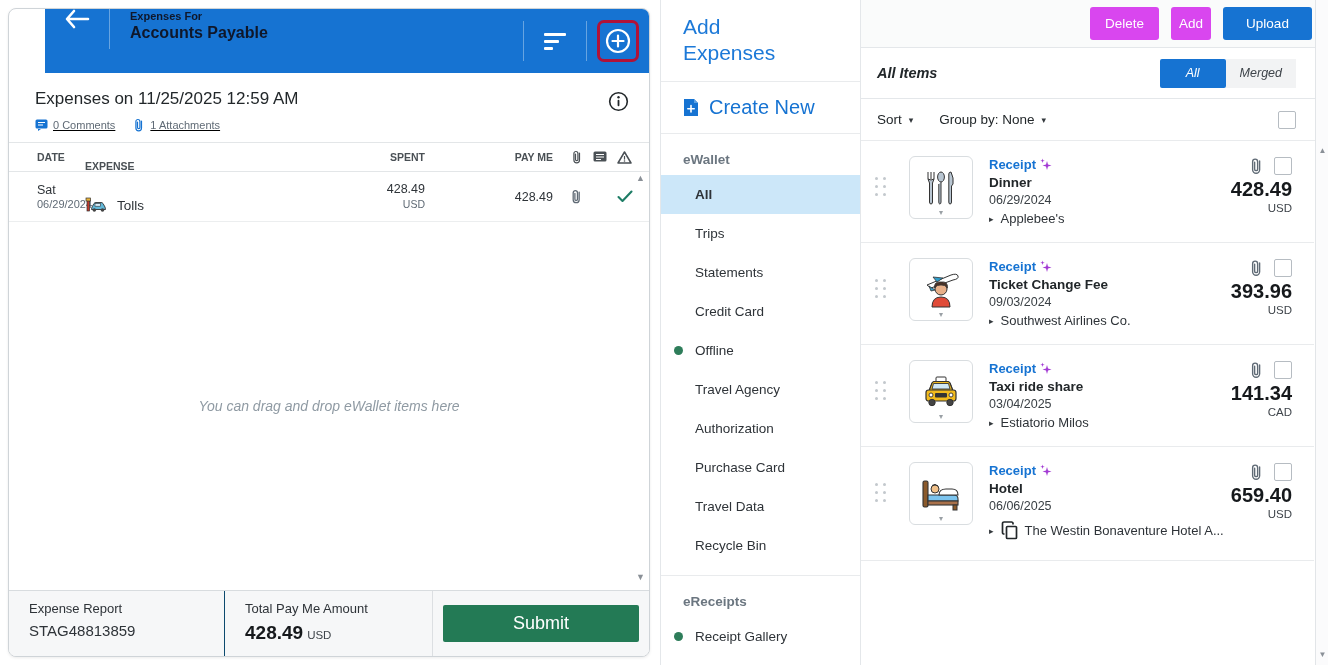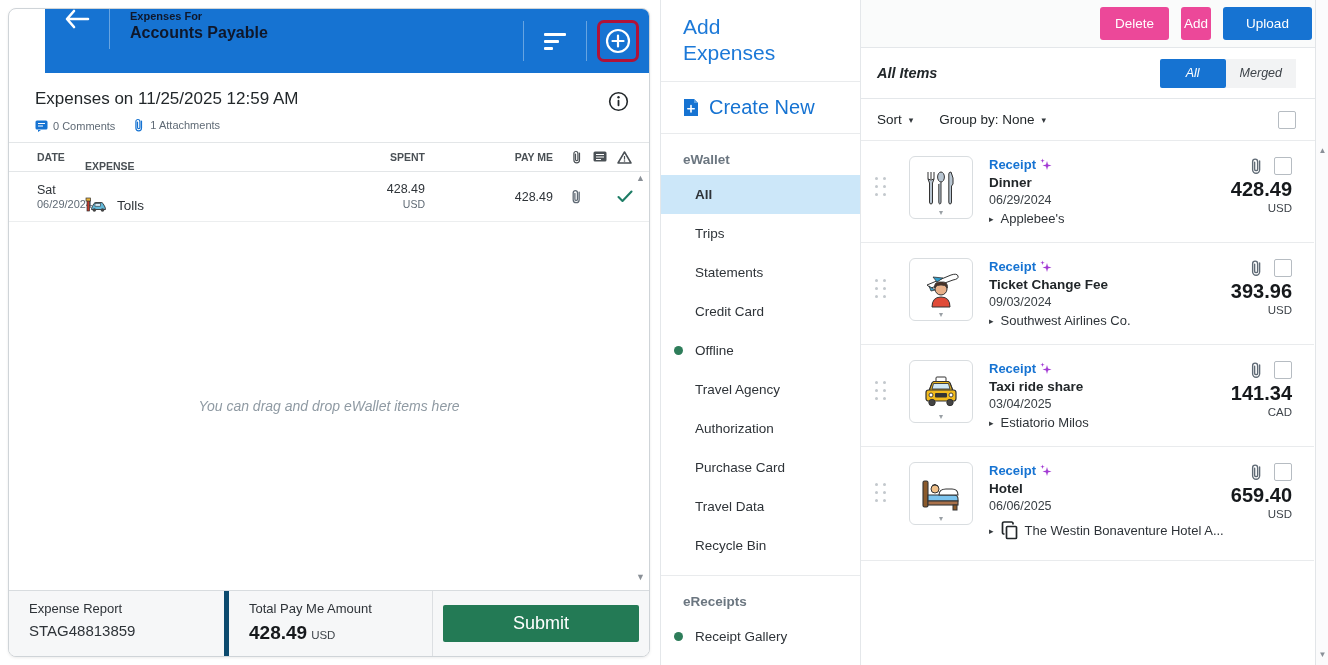--- a/index.html
+++ b/index.html
@@ -18,21 +18,21 @@
   .hdr-main { font-size:16px; font-weight:bold; line-height:1.3; }
   .hdr-right { display:flex; align-items:center; height:100%; }
   .hdr-iconbtn { width:62px; height:100%; display:flex; align-items:center; justify-content:center; position:relative; cursor:pointer; }
   .sort-bars span { display:block; height:3px; background:#fff; margin:4px 0; border-radius:1px; }
   .sort-bars span:nth-child(1){width:22px;} .sort-bars span:nth-child(2){width:15px;} .sort-bars span:nth-child(3){width:9px;}
   .red-outline { position:absolute; left:10px; top:11px; width:42px; height:42px; border:3px solid #b01238; border-radius:7px; pointer-events:none; }
 
   .report-body { flex:1; position:relative; background:#fff; }
   .rpt-title-row { display:flex; justify-content:space-between; align-items:flex-start; padding:16px 20px 4px 26px; }
   .rpt-title { font-size:17px; color:#22272a; }
-  .rpt-meta { display:flex; gap:18px; padding:2px 20px 10px 26px; align-items:flex-end; }
+  .rpt-meta { display:flex; gap:18px; padding:2px 20px 10px 26px; align-items:center;text-decoration:underline; }
   .meta-item { display:flex; gap:5px; align-items:center; font-size:11px; color:#5f6a75; }
 
   .tbl-head { display:flex; align-items:center; height:30px; border-top:1px solid #e3e6e8; border-bottom:1px solid #e3e6e8;
     font-size:10.5px; font-weight:bold; color:#4a5055; }
   .col-date { width:76px; padding-left:28px; }
   .col-exp { flex:1;margin-top:17px; }
   .col-spent { width:90px; text-align:right; }
   .col-payme { width:128px; text-align:right; }
   .col-icons { width:96px; display:flex; gap:10px; justify-content:center; align-items:center; }
   .tbl-row { display:flex; align-items:center; min-height:50px; border-bottom:1px solid #eceeef; }
@@ -43,21 +43,21 @@
   .amt2 .cur { font-size:10.5px; color:#5f6a75; }
   .payme-val { font-size:12.5px; color:#2e3338; }
 
   .drop-hint { position:absolute; width:100%; text-align:center; top:325px; font-size:14px; font-style:italic; color:#8f9aa3; }
   .lscroll { position:absolute; right:4px; font-size:9px; color:#8a9097; cursor:pointer; }
   .lscroll.up { top:100px; } .lscroll.down { bottom:8px; }
 
   .rpt-footer { height:66px; flex-shrink:0; border-top:1px solid #d8dcdf; background:#f6f7f8; display:flex; align-items:stretch; }
   .foot-cell { padding:10px 0 0 20px; }
   .foot-cell.c1 { width:215px; }
-  .foot-cell.c2 { width:208px; border-left:5px solid #0c4a6e; }
+  .foot-cell.c2 { width:208px; border-left:1px solid #0c4a6e; }
   .foot-cell.c3 { flex:1; border-left:1px solid #dcdfe2; display:flex; align-items:center; padding:0 10px; }
   .foot-lbl { font-size:13px; color:#2e3338; margin-bottom:6px; }
   .foot-id { font-size:15px; color:#2e3338; }
   .foot-total { font-size:19px; font-weight:bold; color:#16191c; }
   .foot-total .cur { font-size:11.5px; font-weight:normal; color:#3e444a; margin-left:4px; }
   .submit-btn { width:100%; height:37px; background:#237a55; color:#fff; border:none; border-radius:2px;
     font-size:18px; font-family:inherit; cursor:pointer; }
 
   
   .add-panel { position:absolute; left:660px; top:0; width:201px; height:665px; background:#fff;
@@ -71,23 +71,23 @@
     font-size:13.5px; color:#2e3338; cursor:pointer; }
   .nav-item.selected { background:#cce7f9; font-weight:bold; }
   .nav-dot { position:absolute; left:13px; width:9px; height:9px; border-radius:50%; background:#2e7d5a; }
   .mid-gap { height:10px; }
 
   
   .items-panel { position:absolute; left:861px; top:0; width:467px; height:665px; background:#fff; }
   .rp-topbar { height:48px; display:flex; justify-content:flex-end; align-items:center; gap:12px;
     padding-right:16px; background:#fafbfb; border-bottom:1px solid #e4e7ea; }
   .btn { height:33px; border:none; border-radius:3px; font-size:13.5px; font-family:inherit; color:#fff; cursor:pointer; }
-  .btn.disabled { background:#ec4899; cursor:default; }
+  .btn.disabled { background:#d946ef; cursor:default; }
   .btn.primary { background:#1673d2; }
-  .btn.b-delete { width:69px; } .btn.b-add { width:30px; } .btn.b-upload { width:89px; }
+  .btn.b-delete { width:69px; } .btn.b-add { width:40px; } .btn.b-upload { width:89px; }
   .rp-allitems { height:51px; display:flex; justify-content:space-between; align-items:center;
     padding:0 32px 0 16px; border-bottom:1px solid #e4e7ea;font-style:italic; }
   .ai-label { font-size:14.5px; font-weight:bold; color:#22272a; }
   .seg-toggle { display:flex; }
   .seg { height:29px; min-width:66px; display:flex; align-items:center; justify-content:center;
     font-size:12.5px; cursor:pointer; padding:0 14px; }
   .seg.on { background:#1673d2; color:#fff; border-radius:2px; }
   .seg.off { background:#f2f3f4; color:#3e444a; }
   .rp-sortrow { height:42px; display:flex; align-items:center; padding:0 32px 0 16px; border-bottom:1px solid #e9ebed; }
   .sort-ctl { display:flex; align-items:center; gap:7px; font-size:13.5px; color:#22272a; cursor:pointer; }

